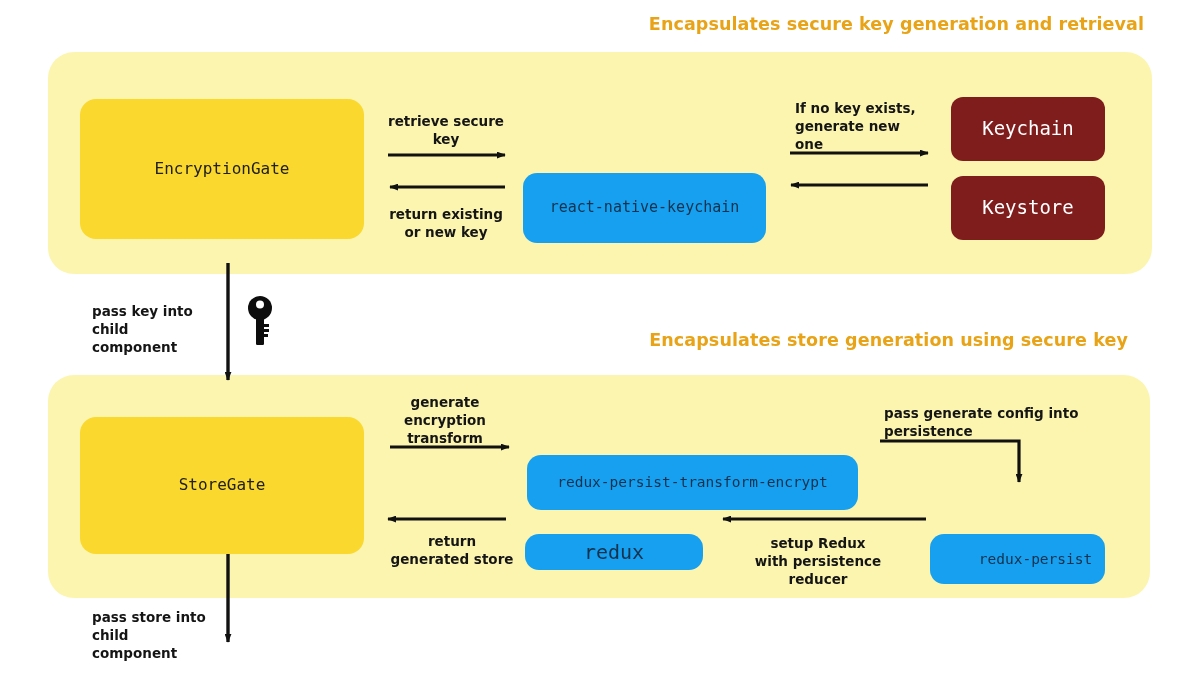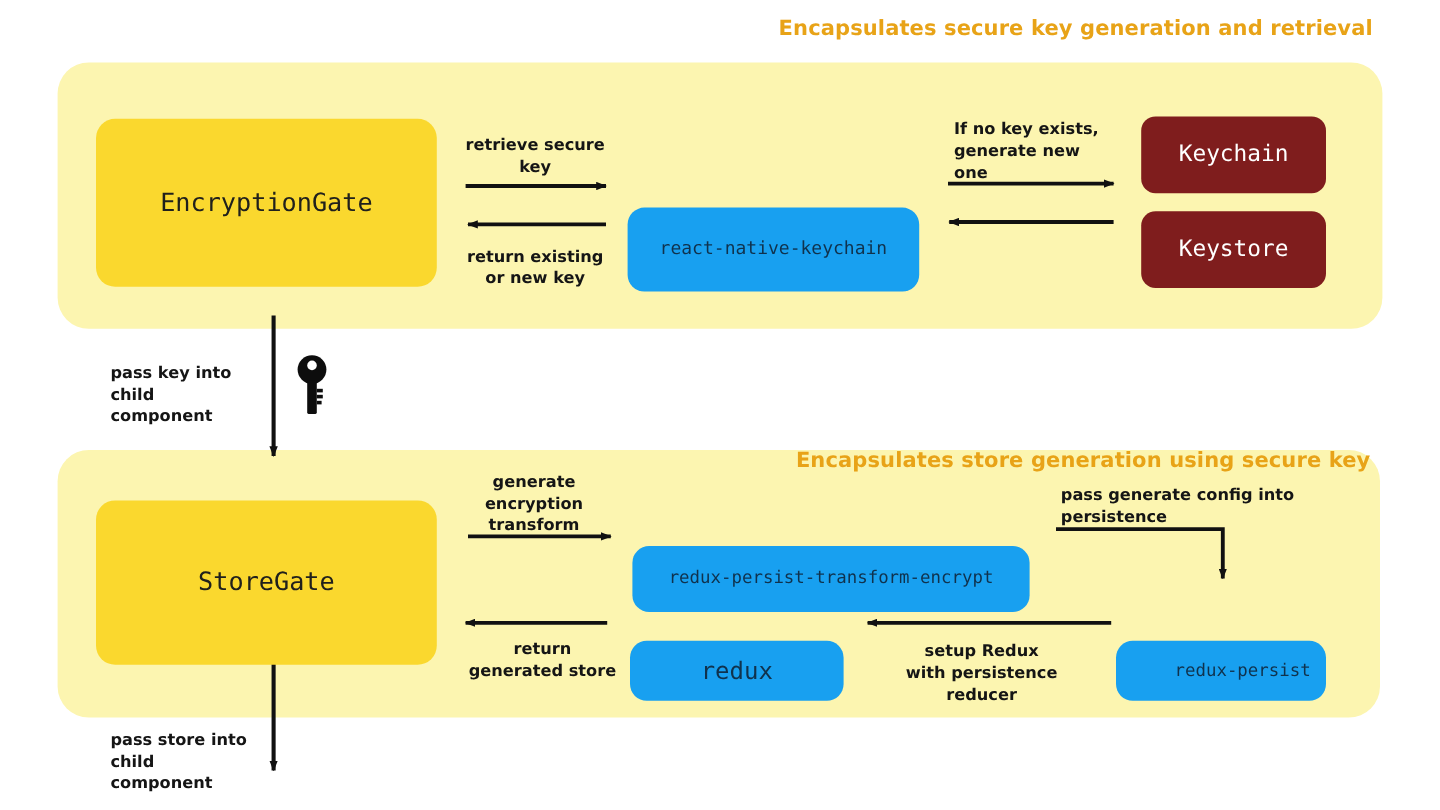--- a/index.html
+++ b/index.html
@@ -33,38 +33,38 @@
     position: absolute;
     color: #E8A317;
     font-family: "DejaVu Sans", sans-serif;
     font-weight: bold;
     font-size: 17.5px;
     letter-spacing: 0.1px;
     white-space: nowrap;
     text-align: right;
   }
   #title-top    { right: 56px; top: 14px; }
-  #title-bottom { right: 58px; top: 330px; margin-top: 44px; }
+  #title-bottom { right: 72px; top: 330px; }
 
   
   .node {
     position: absolute;
     display: flex;
     align-items: center;
     justify-content: center;
     box-sizing: border-box;
     font-family: "DejaVu Sans Mono", monospace;
     text-align: center;
     line-height: 1.15;
   }
   .node.gate {
     background: #FAD82E;
     color: #20201c;
     border-radius: 16px;
-    font-size: 21px;
+    font-size: 16px;
   }
   .node.lib {
     background: #18A0F0;
     color: #10324d;
     border-radius: 14px;
     font-size: 15px;
     margin-top: 40px;
   }
   .node.store {
     background: #7f1d1d;
@@ -74,21 +74,21 @@
     text-align: right;
   }
 
   #node-encryptiongate { left: 80px;  top: 99px;  width: 284px; height: 140px; }
   #node-rnkeychain     { left: 523px; top: 133px; width: 243px; height: 70px; }
   #node-keychain       { left: 951px; top: 97px;  width: 154px; height: 64px; }
   #node-keystore       { left: 951px; top: 176px; width: 154px; height: 64px; }
 
   #node-storegate      { left: 80px;  top: 417px; width: 284px; height: 137px; }
   #node-rpte           { left: 527px; top: 415px; width: 331px; height: 55px; font-size: 14.5px; }
-  #node-redux          { left: 525px; top: 494px; width: 178px; height: 50px; font-size: 20px; }
+  #node-redux          { left: 525px; top: 494px; width: 178px; height: 36px; font-size: 20px; }
   #node-reduxpersist   { left: 930px; top: 494px; width: 175px; height: 50px; font-size: 14.5px; padding-left: 36px; }
 
   
   .edge-label {
     position: absolute;
     color: #151515;
     font-family: "DejaVu Sans", sans-serif;
     font-weight: bold;
     font-size: 13.5px;
     line-height: 1.32;

